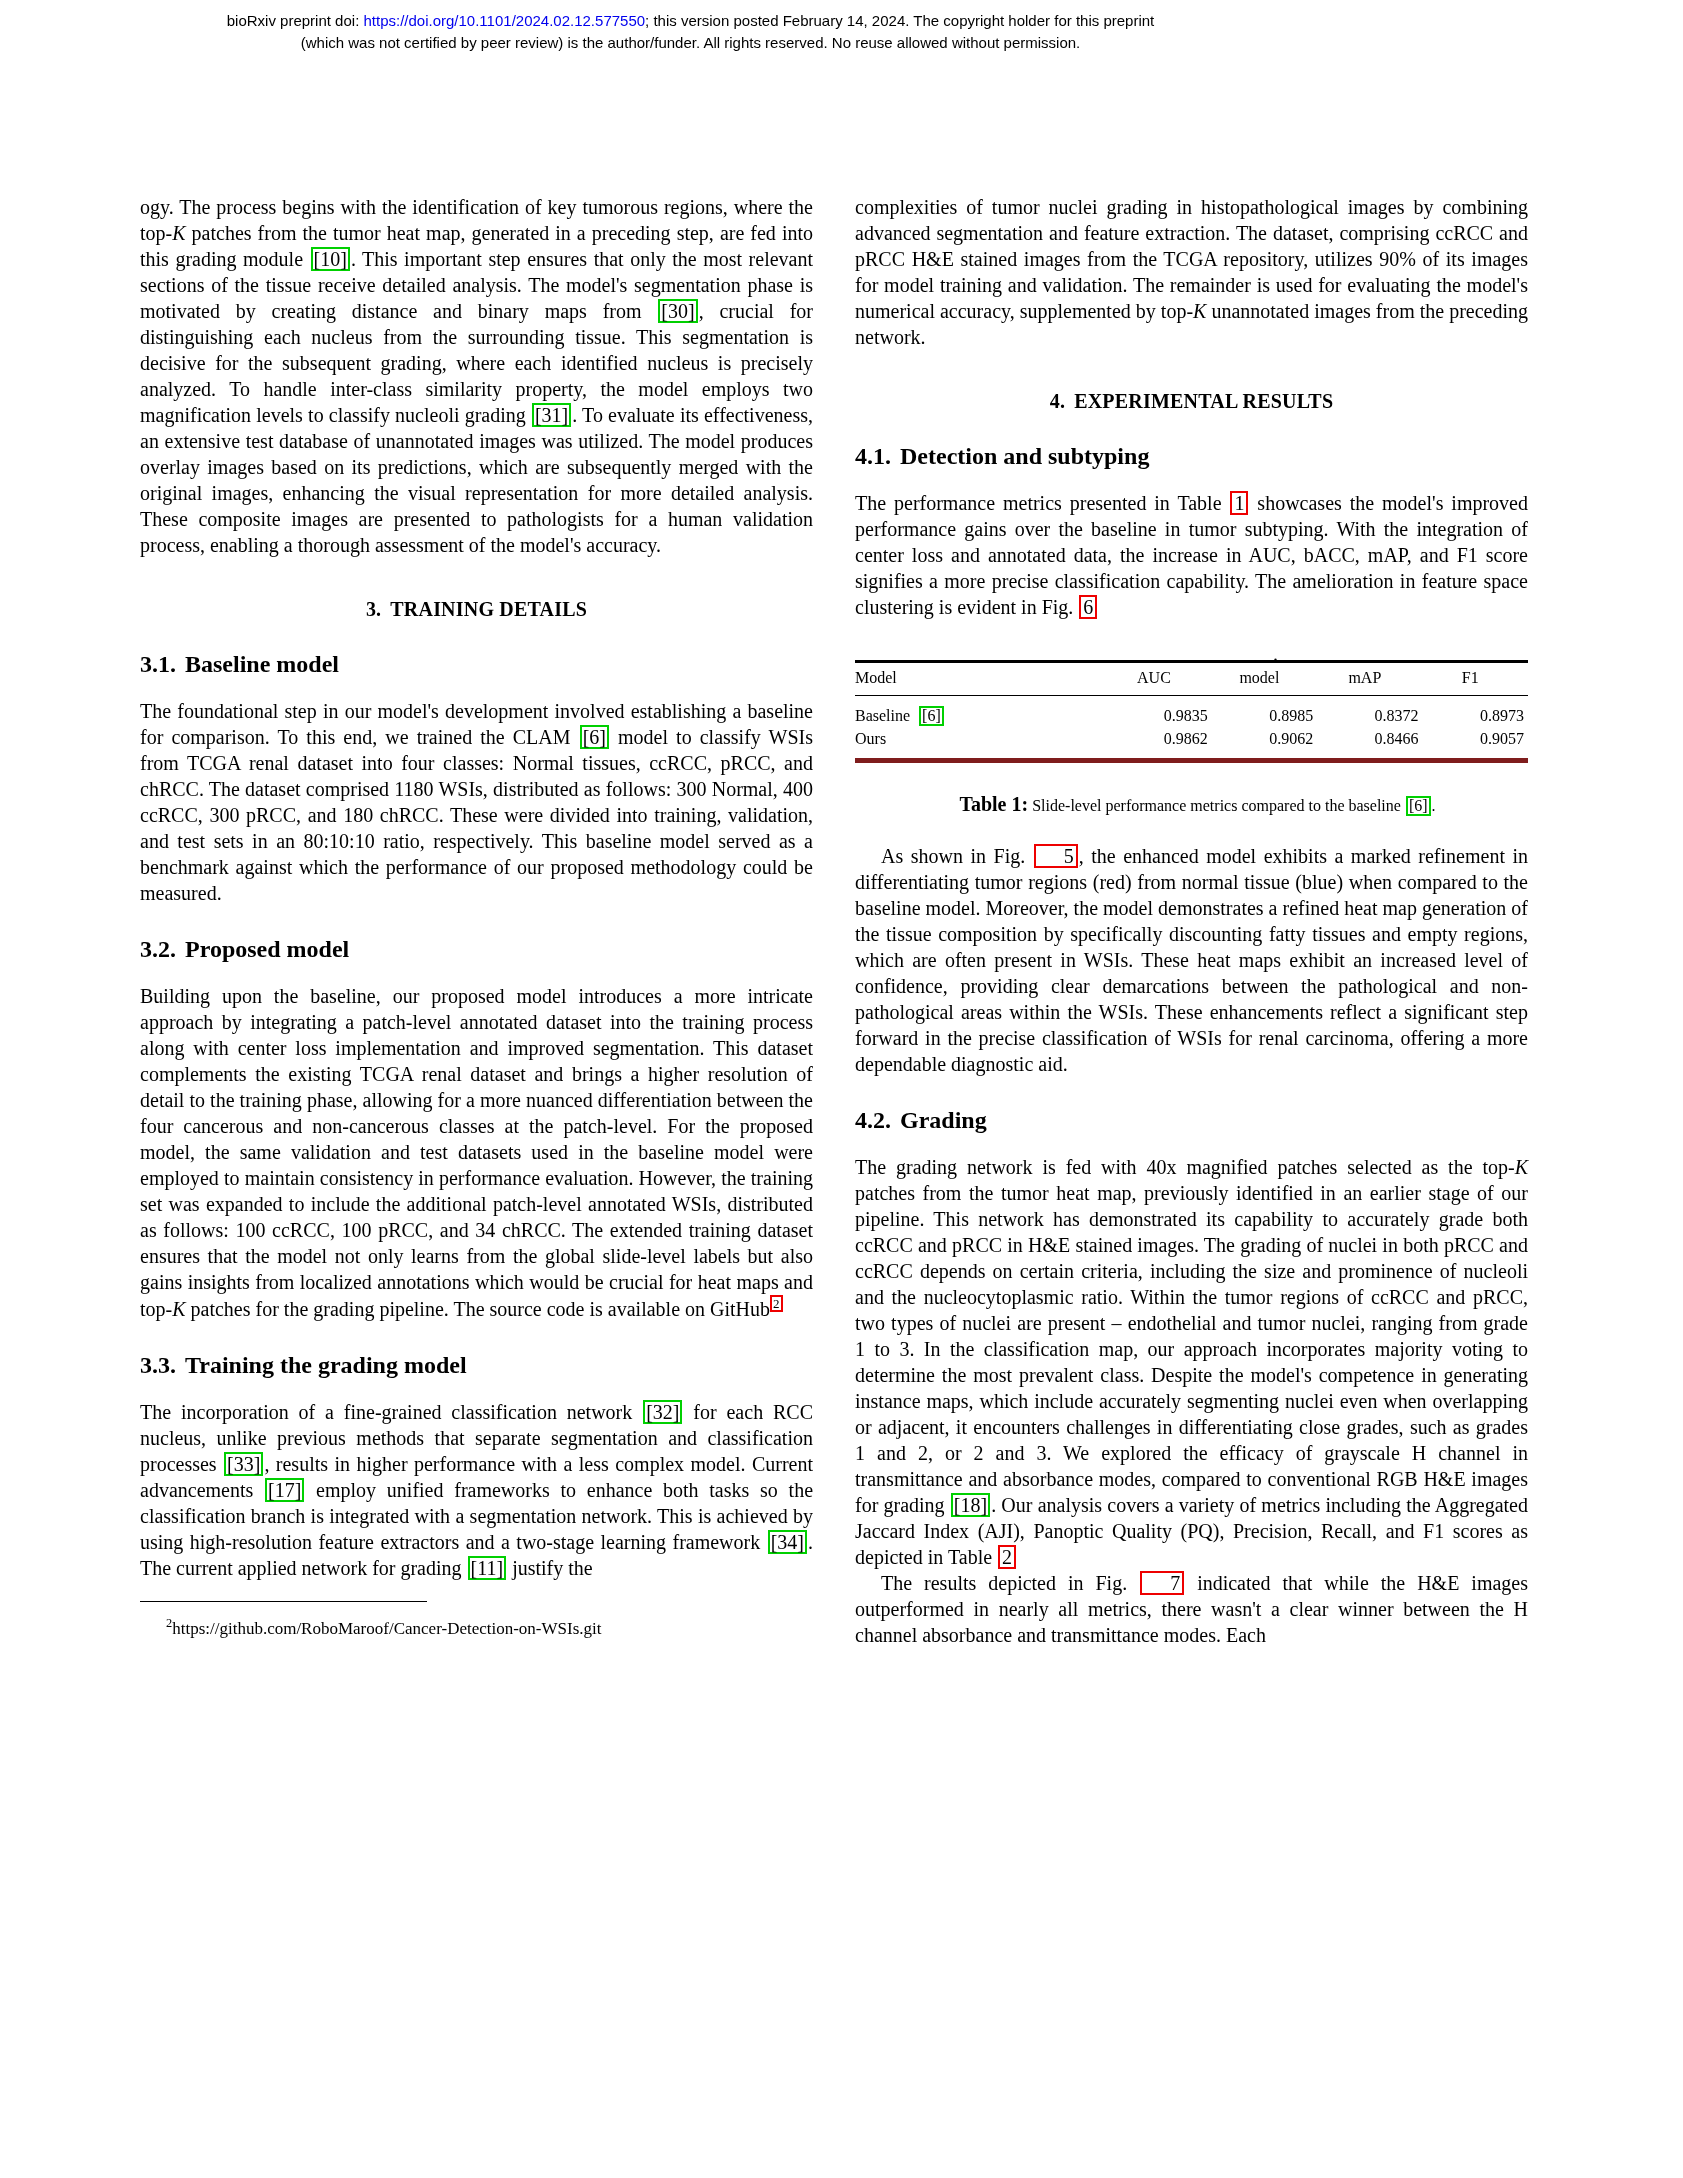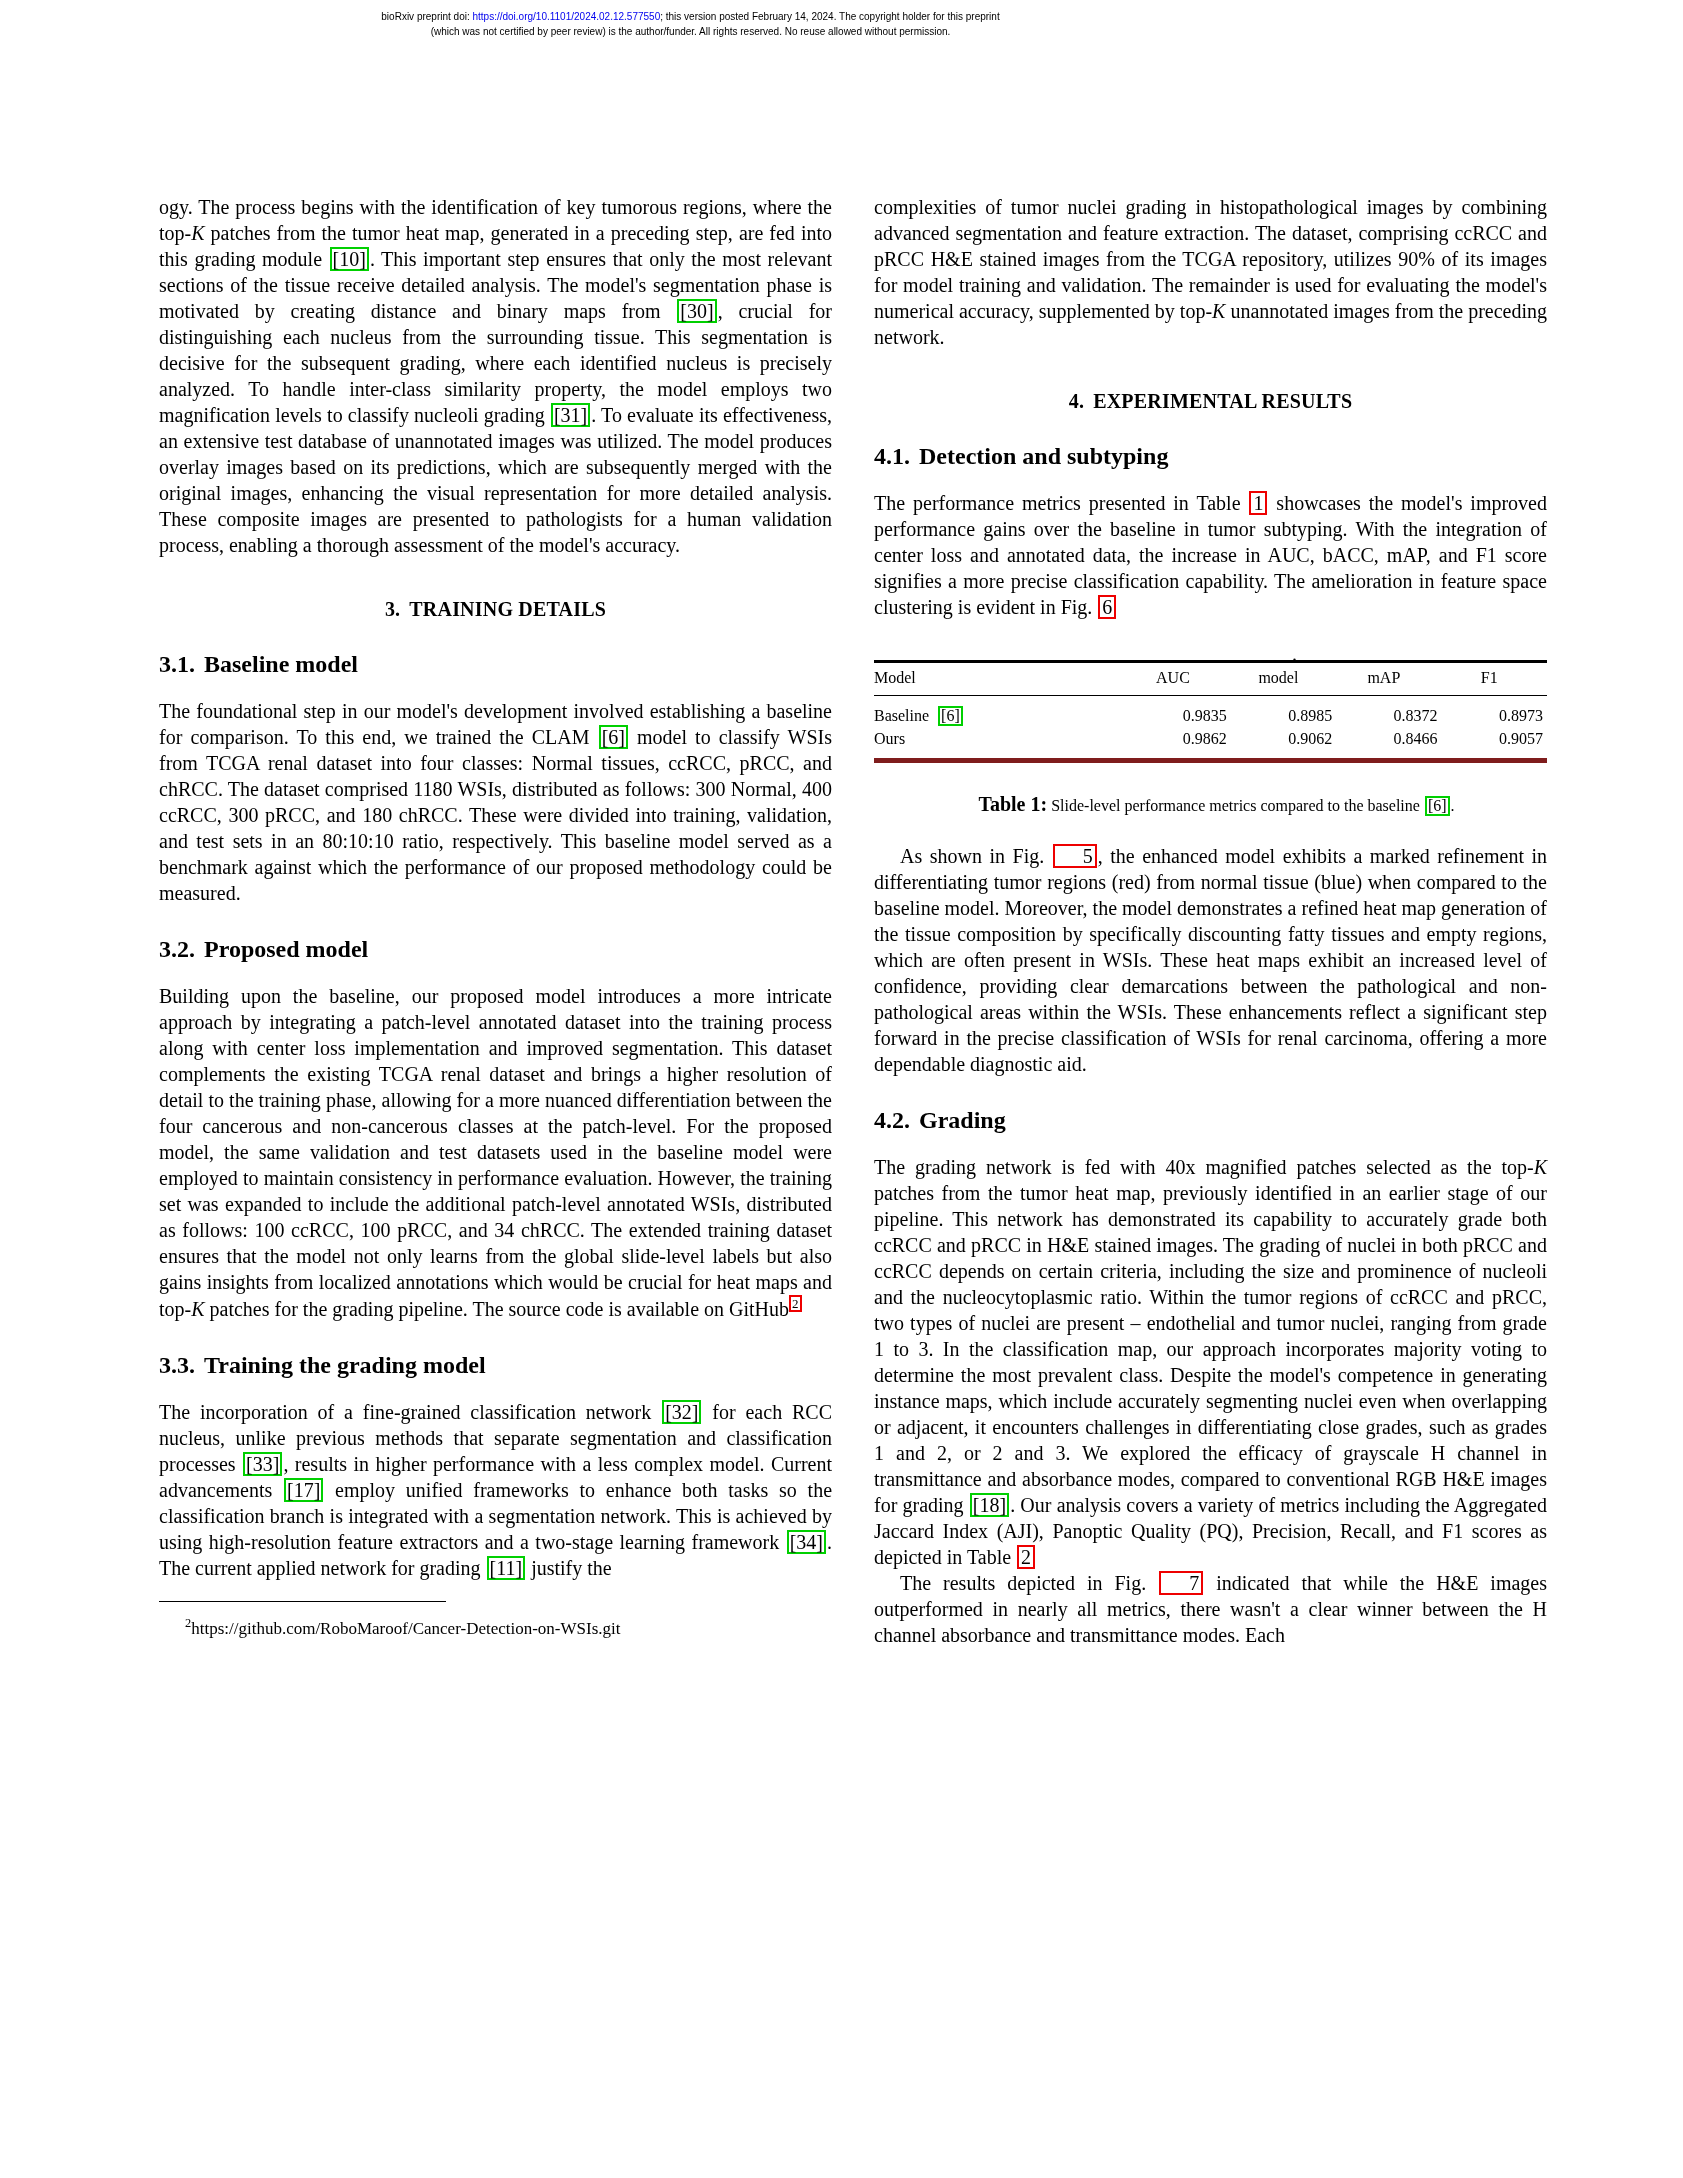--- a/index.html
+++ b/index.html
@@ -17,34 +17,34 @@
   }
 
   
   .preprint-banner {
     position: absolute;
     left: 0;
     top: 10px;
     width: 1381px;
     text-align: center;
     font-family: "Liberation Sans", "DejaVu Sans", sans-serif;
-    font-size: 10px;
+    font-size: 15px;
     line-height: 1.45;
     color: #000;
   }
   .preprint-banner .doi-link {
     color: #0000ee;
     text-decoration: none;
   }
   .banner-line2 { display: block; }
 
   
   .page-body {
     position: absolute;
-    left: 159px;
+    left: 140px;
     top: 194px;
     width: 1388px;
     display: flex;
     flex-direction: row;
     justify-content: space-between;
   }
   .col {
     width: 673px;
   }
 

